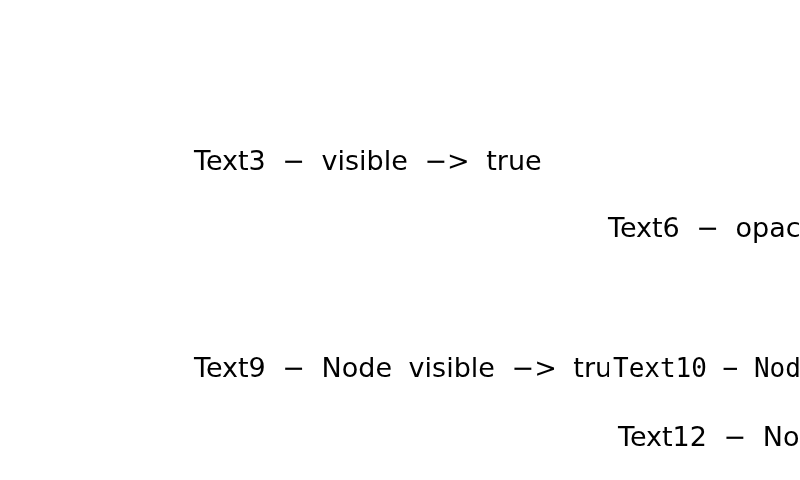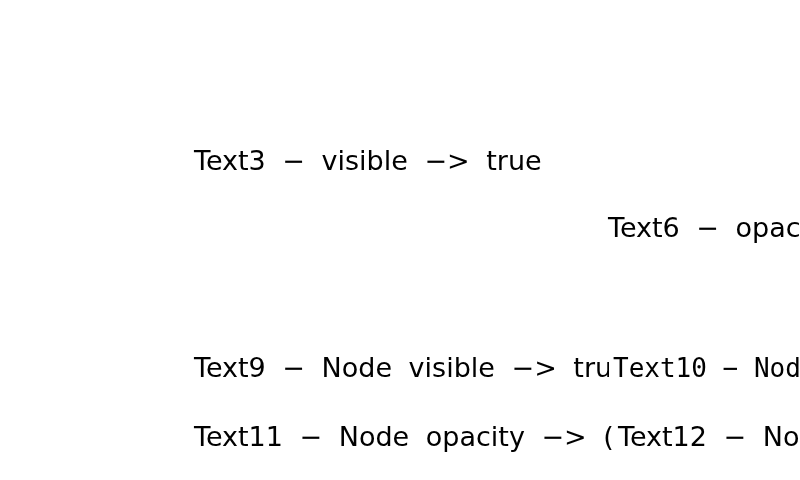--- a/index.html
+++ b/index.html
@@ -51,17 +51,16 @@
 <div class="canvas">
 
   <span class="txt t3">Text3 − visible −&gt; true</span>
 
   <span class="txt t6">Text6 − opacity</span>
 
   <span class="txt t9">Text9 − Node visible −&gt; true</span>
 
   <span class="txt mono t10">Text10 − Node</span>
 
-  <span class="txt t11">Text11 − Node opacity −&gt; (</span>
 
   <span class="txt t12">Text12 − Node</span>
 
 </div>
 
 </body></html>

